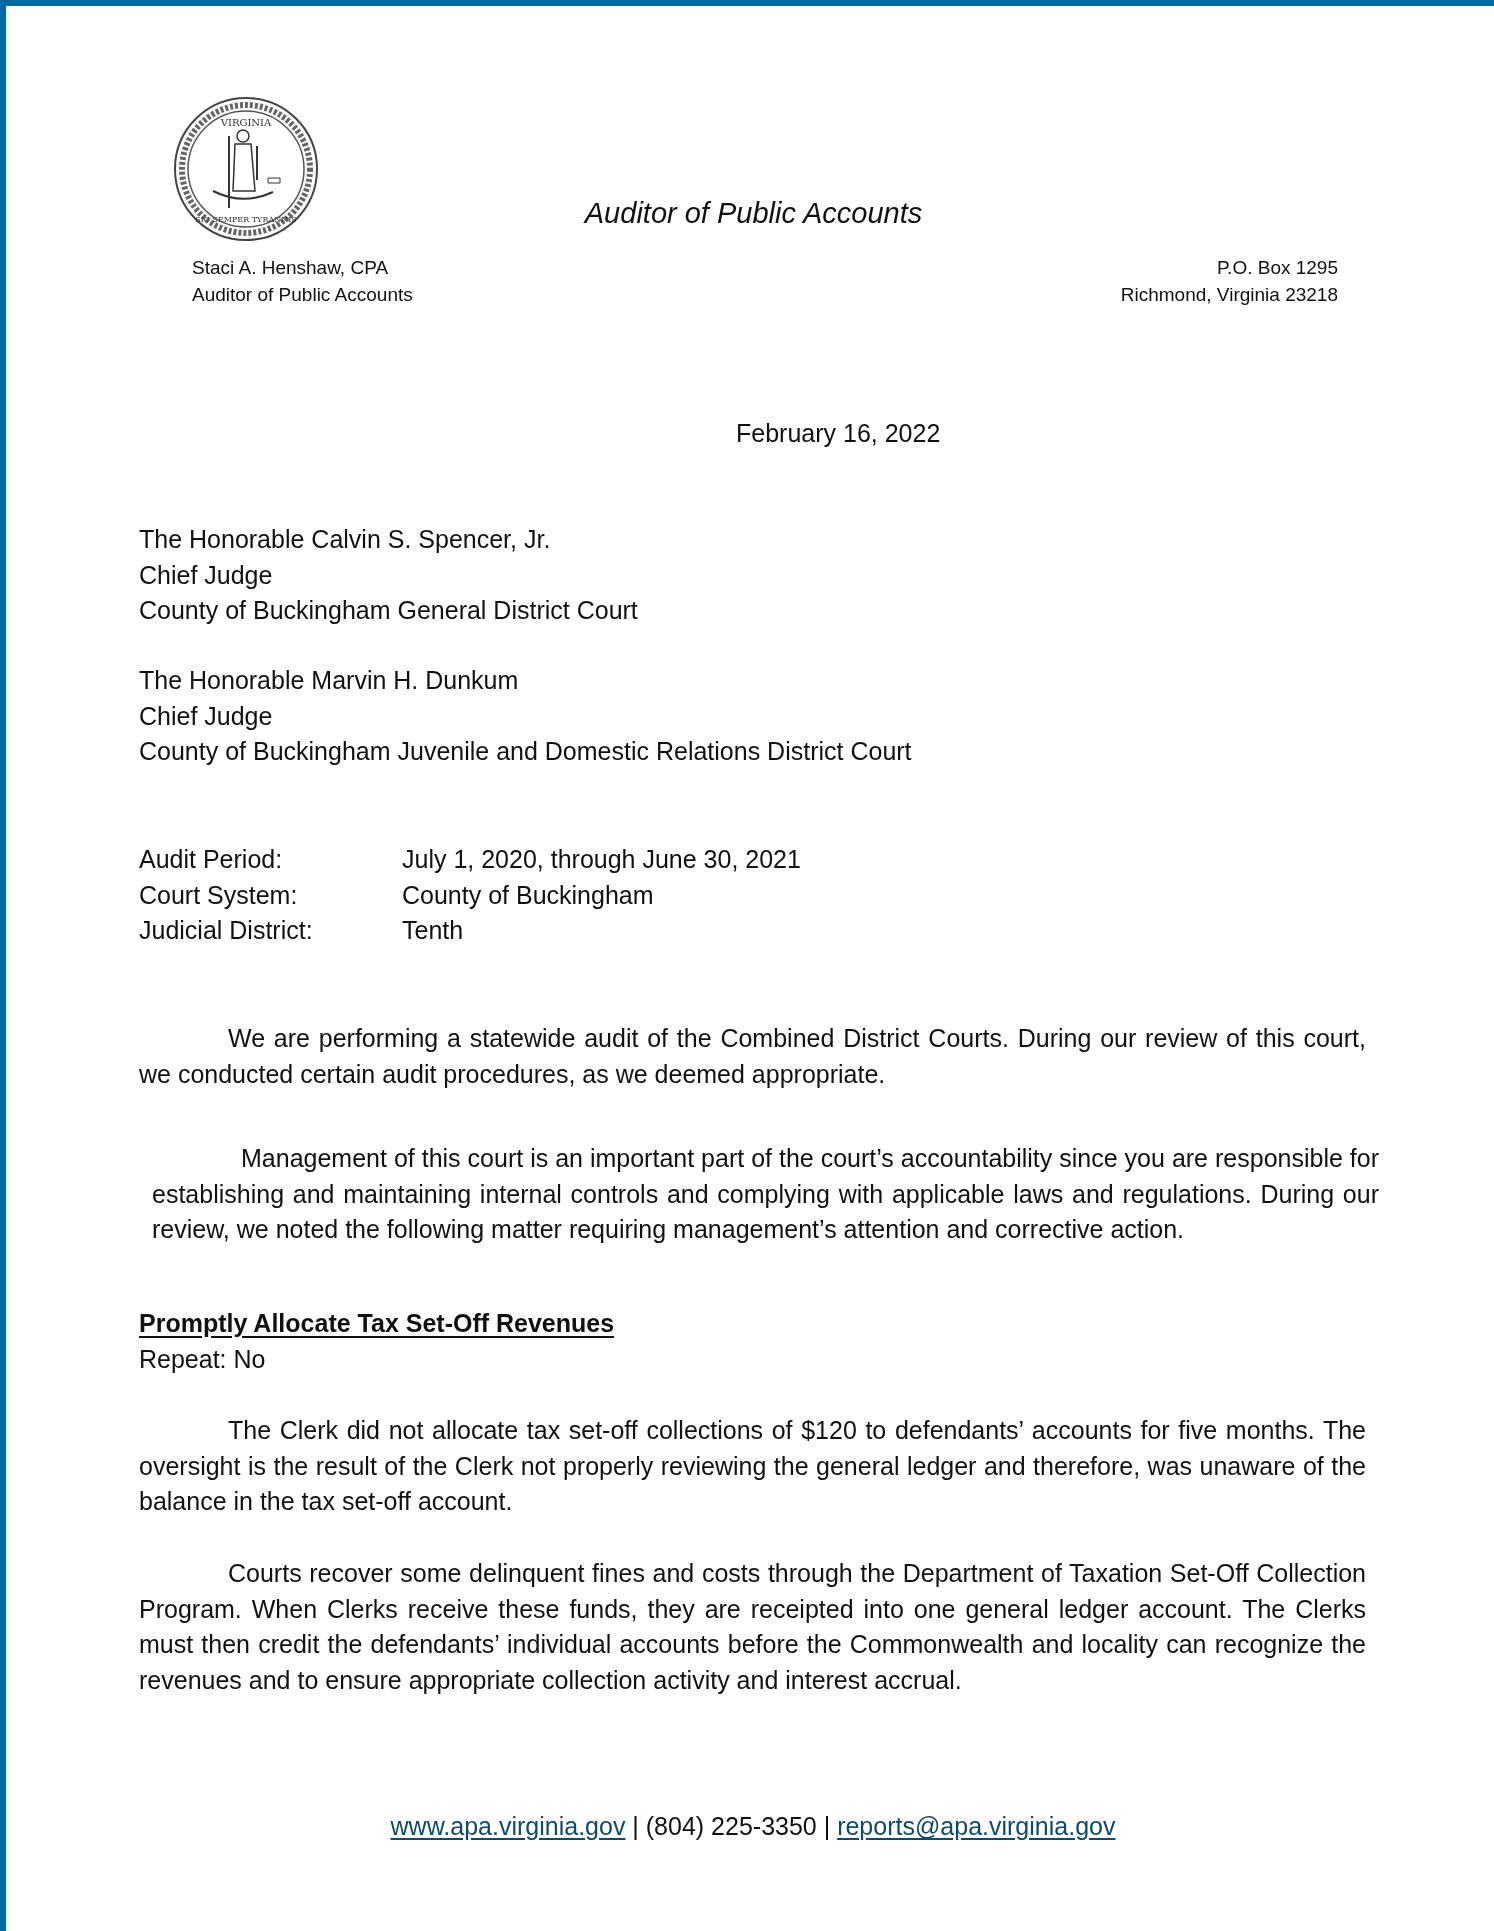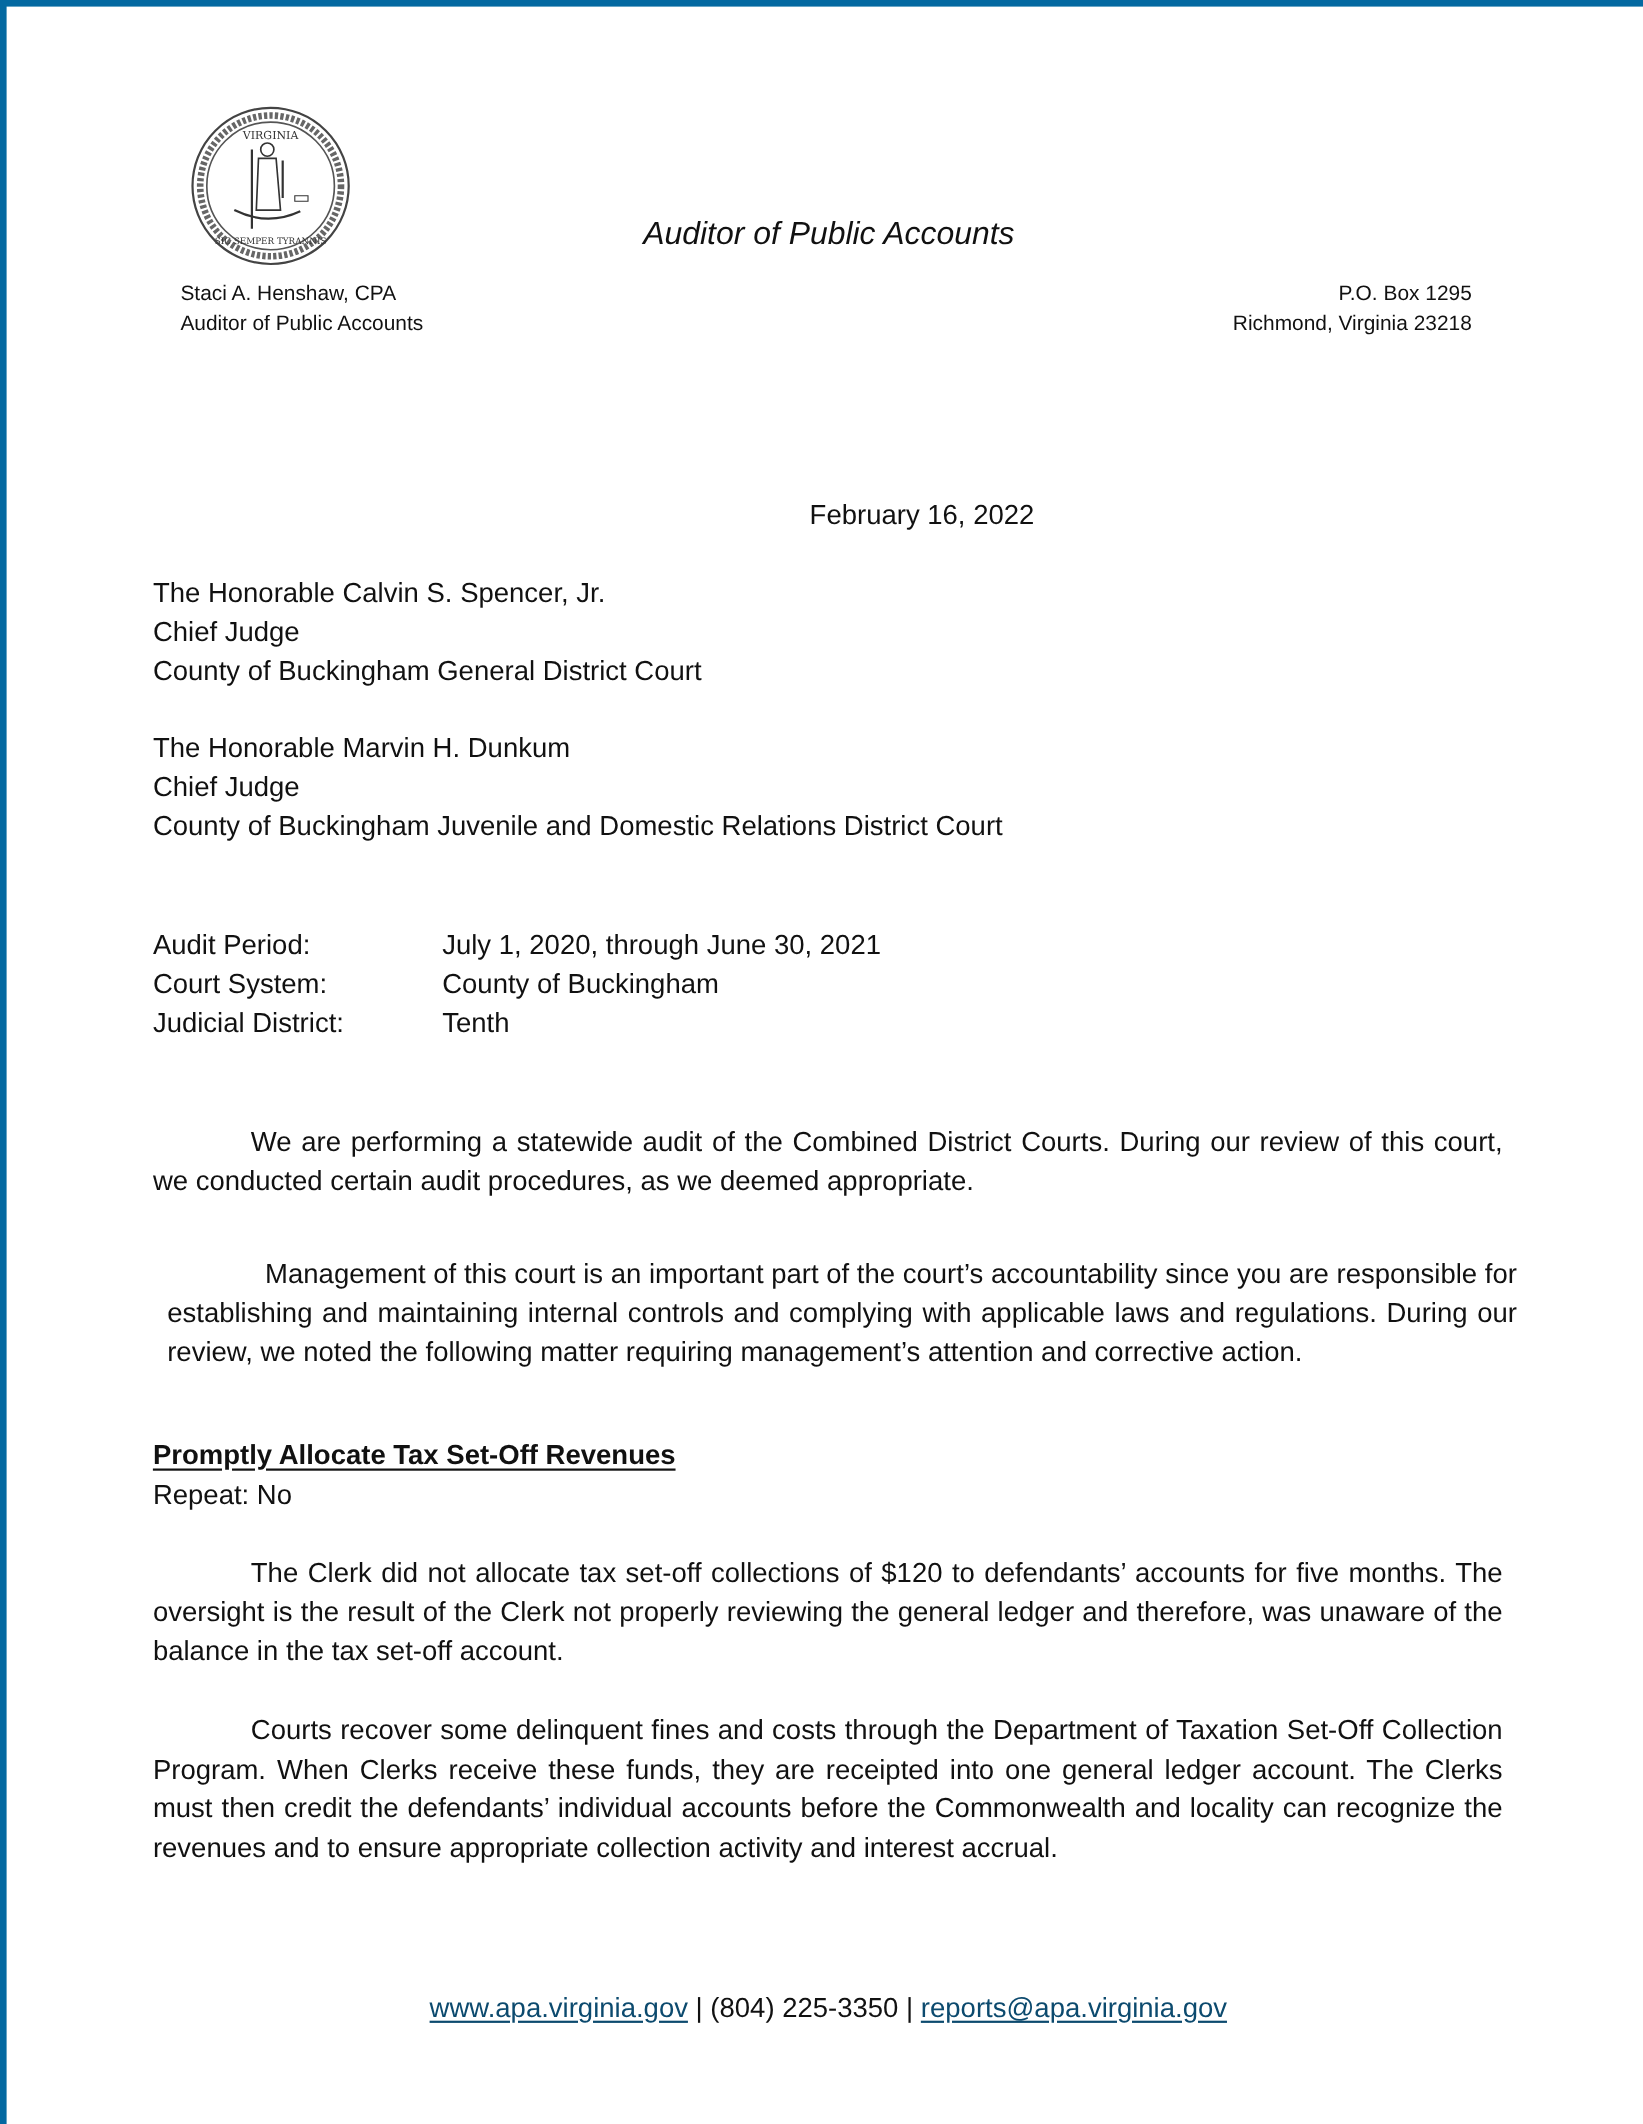--- a/index.html
+++ b/index.html
@@ -5,25 +5,25 @@
   html, body { margin:0; padding:0; background:#ffffff; }
   body { width:1494px; height:1931px; position:relative; overflow:hidden;
          font-family:"Liberation Sans", "DejaVu Sans", sans-serif; color:#111; }
   .page { position:absolute; left:0; top:0; width:1488px; height:1925px;
           border:6px solid #0369a1; background:#fff; }
   .abs { position:absolute; white-space:nowrap; }
   .seal { position:absolute; left:167px; top:90px; width:146px; height:146px; }
   .title-wrap { position:absolute; left:420px; width:655px; top:100px; text-align:center; }
   .subtitle { position:absolute; left:420px; width:655px; top:191px; text-align:center;
               font-style:italic; font-size:29px; }
-  .hdr { font-size:19px; line-height:27px; }
+  .hdr { font-size:19px; line-height:27px;margin-left:28px; }
   .hdr-left { left:158px; top:248px; }
   .hdr-right { right:156px; top:248px; text-align:right; }
   .body-text { font-size:25px; line-height:35.6px; }
-  .date { left:730px; top:410px;margin-top:35px; }
+  .date { left:730px; top:410px; }
   .addr { left:133px; }
   .addr1 { top:516px; }
   .addr2 { top:657px; }
   .meta { left:133px; top:836px; }
   .meta-row { display:flex; }
   .meta-label { width:263px; }
   .para { position:absolute; left:133px; width:1227px; text-align:justify; text-align-last:left; white-space:normal; }
   .indent { text-indent:89px; }
   .p1 { top:1015px; }
   .p2 { top:1122px; }

